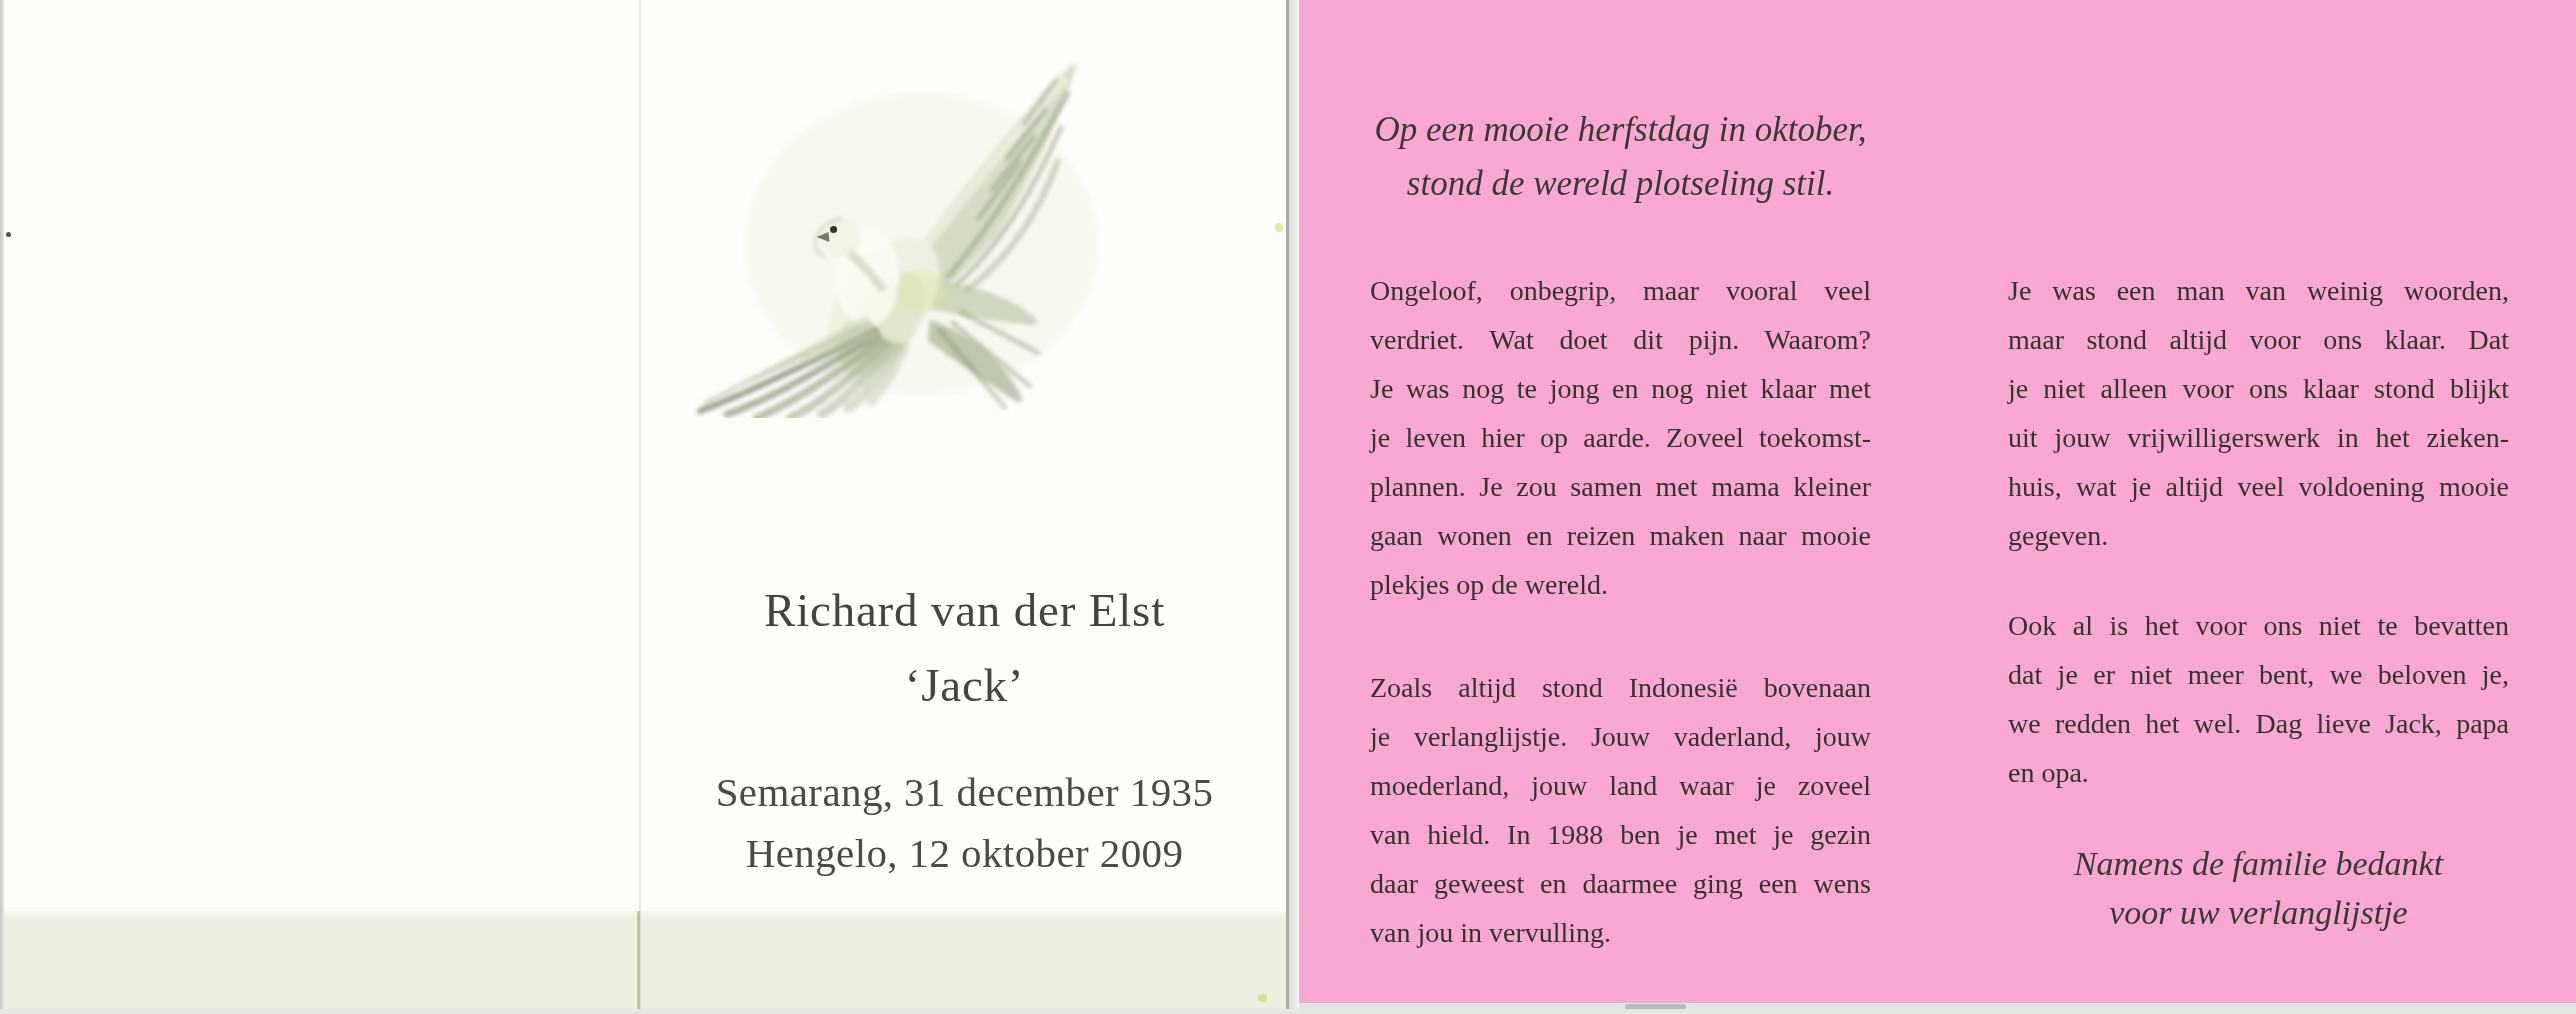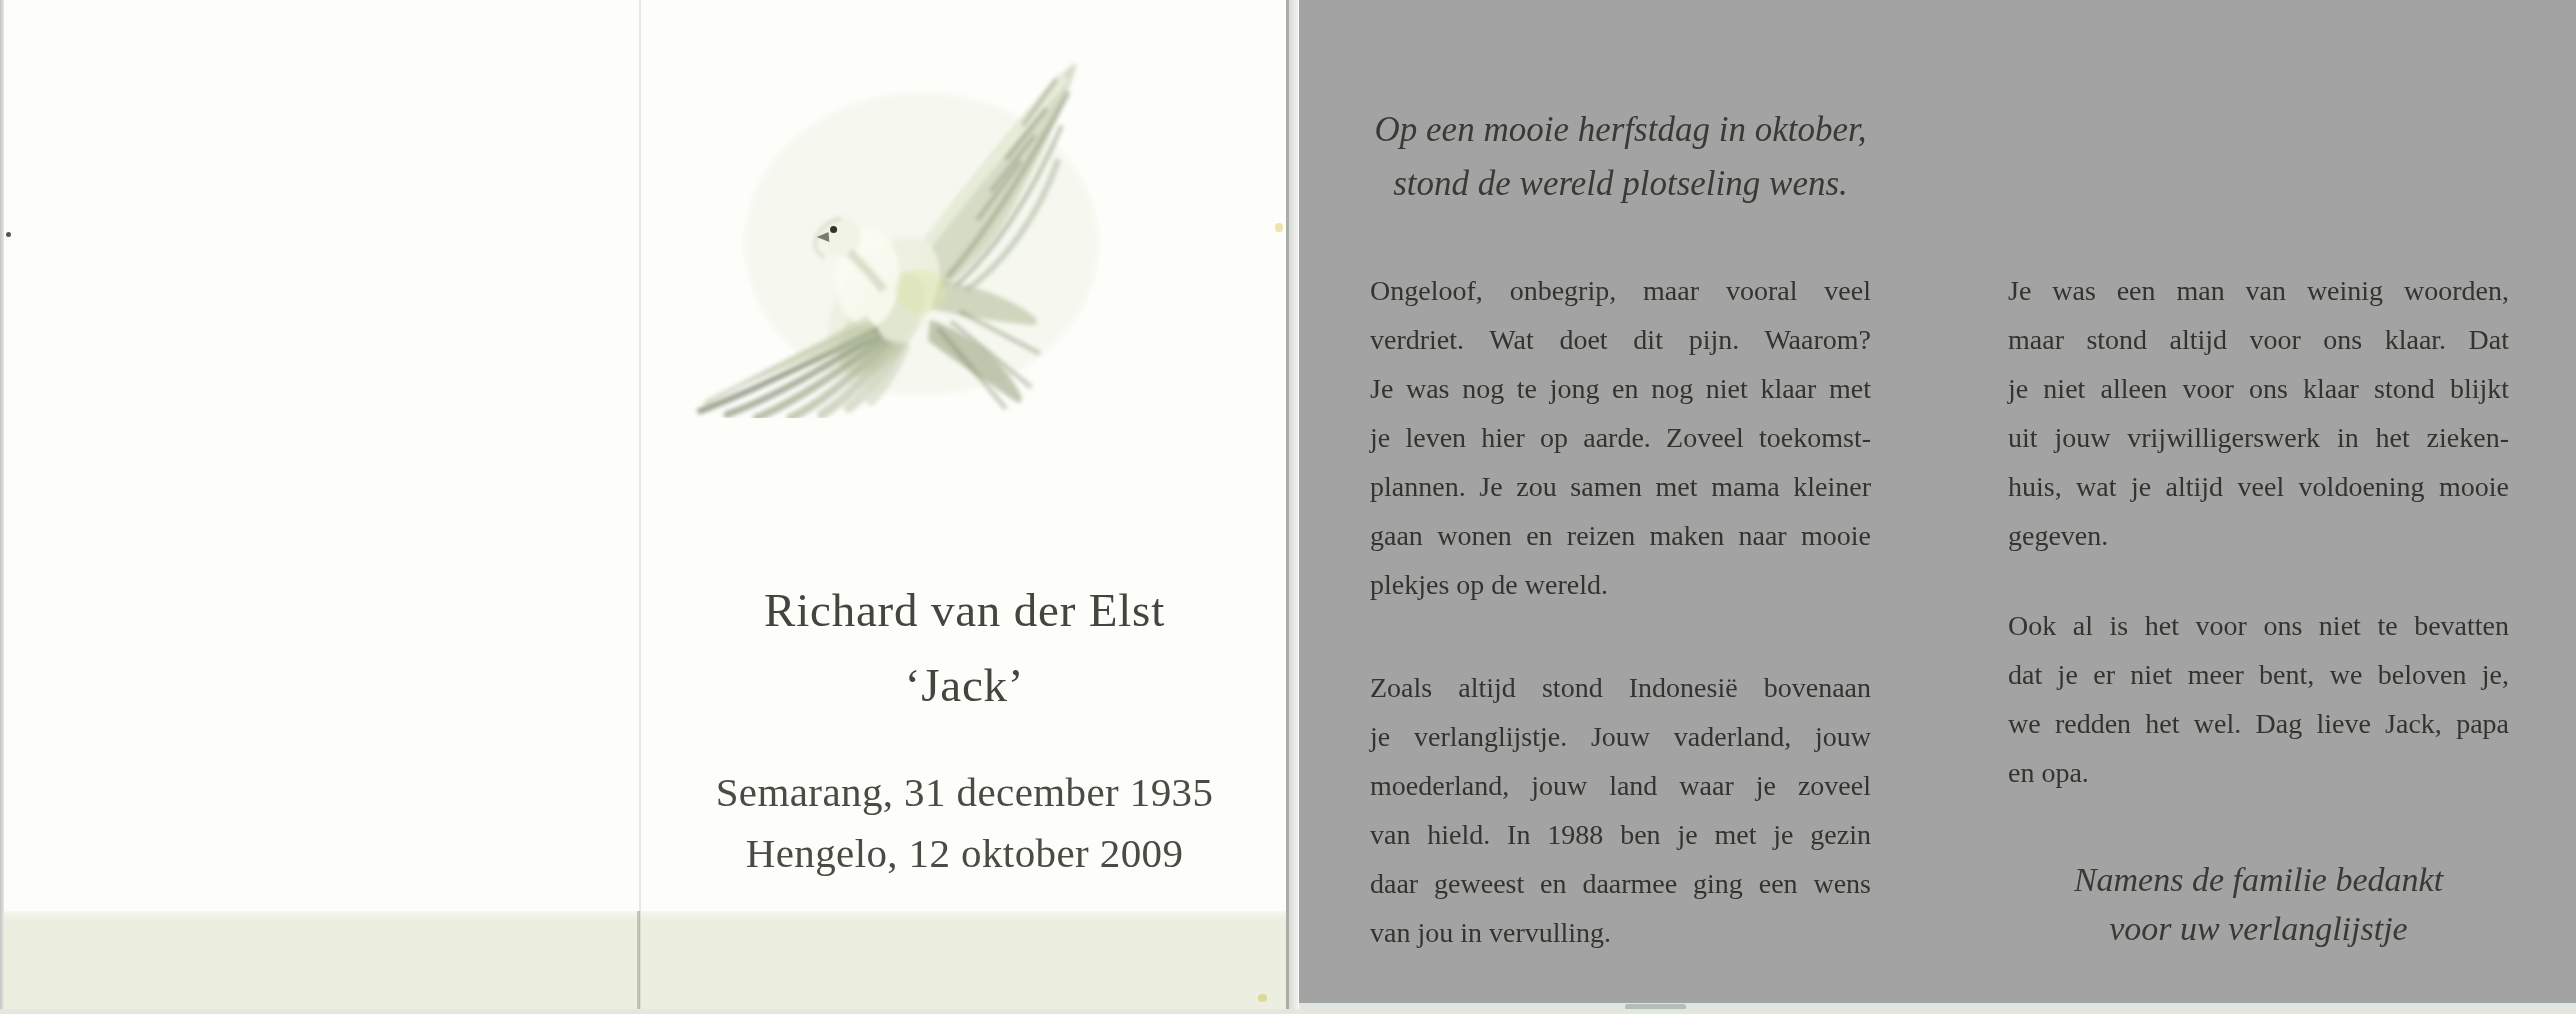--- a/index.html
+++ b/index.html
@@ -34,36 +34,36 @@
   .front-nick{top:658px;font-size:47px;letter-spacing:0.8px;}
   .front-birth{top:768px;font-size:41px;letter-spacing:0.4px;color:#4b4a44;}
   .front-death{top:829px;font-size:41px;letter-spacing:0.4px;color:#4b4a44;}
   
   .panel-divider{position:absolute;left:1286px;top:0;width:3.4px;height:1015px;background:#a9aca7;}
   .panel-divider-shade{position:absolute;left:1289px;top:0;width:9.3px;height:1015px;
     background:linear-gradient(90deg,#d9dbd6,#f2f3ef);}
   
   .right-panel{
     position:absolute;left:1299px;top:0;width:1277px;height:1015px;
-    background:#a3a3a3;color:#34332e;
+    background:#f9a8d4;color:#34332e;
   }
   .right-bottom-strip{position:absolute;left:0;top:1003px;width:1277px;height:12px;background:#e0e6e0;}
   .quote{position:absolute;left:55px;top:103px;width:533px;
     font-style:italic;font-size:35px;line-height:54px;color:#3a3933;}
   .col{position:absolute;top:250px;width:533px;font-size:28px;line-height:49px;}
   .col-1{left:55px;}
   .col-2{left:693px;}
   .para{margin:16px;}
   .col-1 .para + .para{margin-top:54px;}
   .col-2 .para + .para{margin-top:41px;}
   .justified .line{text-align:justify;text-align-last:justify;}
   .justified .line.last{text-align-last:left;}
   .centered .line{text-align:center;}
   .closing{position:absolute;left:693px;top:839px;width:533px;
-    font-style:italic;font-size:34px;line-height:49px;color:#3a3933;margin-top:16px;}
+    font-style:italic;font-size:34px;line-height:49px;color:#3a3933;}
   
   .speck{position:absolute;border-radius:50%;}
   .speck-dot{left:6px;top:232px;width:5px;height:5px;background:#55544e;}
   .speck-yellow-1{left:1275px;top:223px;width:7.6px;height:9.3px;background:#e9e19b;opacity:.85;}
   .speck-yellow-2{left:1258px;top:994px;width:9.3px;height:7.6px;background:#ddd78e;opacity:.9;}
   .smudge{position:absolute;left:1625px;top:1004px;width:61px;height:6px;
     background:#8f9a94;opacity:.55;border-radius:3.4px;}
 </style>
 </head>
 <body>
@@ -137,21 +137,21 @@
     <div class="speck speck-yellow-1"></div>
     <div class="speck speck-yellow-2"></div>
   </div>
 
   <div class="panel-divider"></div>
   <div class="panel-divider-shade"></div>
 
   <div class="right-panel">
     <div class="quote centered">
         <div class="line">Op een mooie herfstdag in oktober,</div>
-        <div class="line last">stond de wereld plotseling wens.</div>
+        <div class="line last">stond de wereld plotseling stil.</div>
       </div>
 
     <div class="col col-1 justified">
       <div class="para">
           <div class="line">Ongeloof, onbegrip, maar vooral veel</div>
           <div class="line">verdriet. Wat doet dit pijn. Waarom?</div>
           <div class="line">Je was nog te jong en nog niet klaar met</div>
           <div class="line">je leven hier op aarde. Zoveel toekomst-</div>
           <div class="line">plannen. Je zou samen met mama kleiner</div>
           <div class="line">gaan wonen en reizen maken naar mooie</div>

